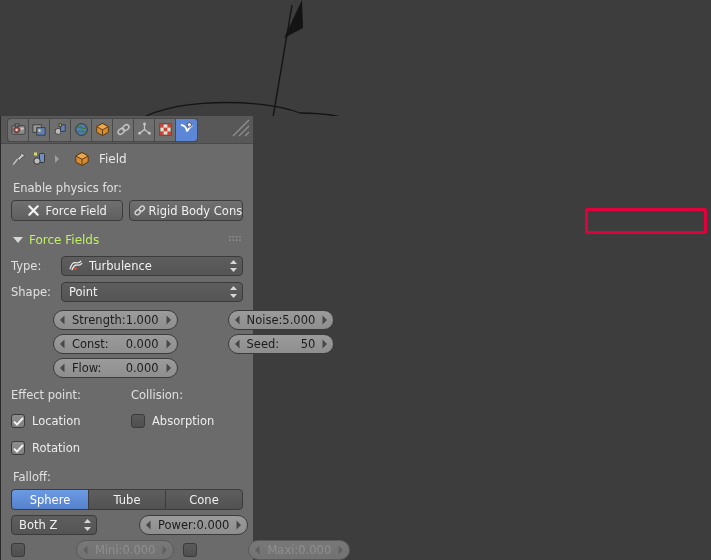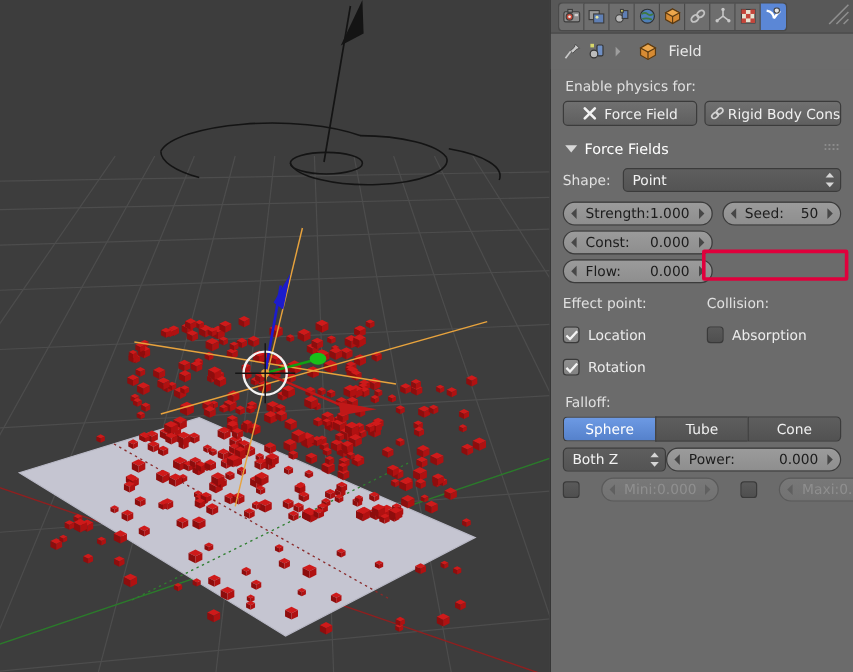--- a/index.html
+++ b/index.html
@@ -2,21 +2,21 @@
 <html><head>
 <meta charset="utf-8">
 <style>
   * { box-sizing: border-box; margin: 0; padding: 0; }
   html, body {
     width: 711px; height: 560px;
     background: #3d3d3d;
     font-family: "DejaVu Sans", "Liberation Sans", sans-serif;
     overflow: hidden;
   }
-  #app { position: relative; width: 711px; height: 560px; display: flex; }
+  #app { position: relative; width: 711px; height: 560px; display: flex; flex-direction: column; }
 
   
   #viewport {
     position: relative;
     width: 458px; height: 560px;
     background: #3d3d3d;
     overflow: hidden;
   }
   #viewport-svg { position: absolute; left: 0; top: 0; }
 
@@ -93,21 +93,21 @@
     cursor: pointer;
     overflow: hidden; white-space: nowrap;
   }
   .bl-btn .ic { flex: 0 0 auto; display: flex; }
 
   
   .panel-header {
     display: flex; align-items: center;
     height: 20px;
     margin-top: 9px;
-    color: #ffffff; font-size: 12px;
+    color: #bef264; font-size: 12px;
     cursor: pointer;
     position: relative;
   }
   .panel-header .tri {
     width: 0; height: 0;
     border-left: 5px solid transparent;
     border-right: 5px solid transparent;
     border-top: 6px solid #d8d8d8;
     margin-right: 6px; margin-left: 2px;
   }
@@ -138,20 +138,21 @@
   
   .numfield {
     height: 20px;
     background: linear-gradient(#9b9b9b, #8e8e8e);
     border: 1px solid #3b3b3b;
     border-radius: 10px;
     display: flex; align-items: center;
     padding: 0 5px;
     cursor: ew-resize;
     position: relative;
+    margin-left: 42px;
   }
   .numfield .nf-name { color: #1c1c1c; font-size: 11.5px; margin-left: 6px; }
   .numfield .nf-val {
     margin-left: auto; margin-right: 6px;
     color: #1c1c1c; font-size: 11.5px;
   }
   .numfield .arr { flex: 0 0 auto; opacity: .85; }
   .numfield.disabled {
     background: linear-gradient(#787878, #727272);
     border-color: #5a5a5a;
@@ -191,21 +192,21 @@
   .seg .segbtn:last-child { border-radius: 0 4px 4px 0; border-right: 1px solid #3b3b3b; }
   .seg .segbtn.active {
     background: linear-gradient(#6d9ae4, #5581cb);
     color: #ffffff;
   }
 
   .falloff-row { display: flex; align-items: center; margin-top: 5px; }
   .falloff-row .dropdown.small { flex: 0 0 86px; }
   .falloff-row .numfield { flex: 1; }
 
-  .minmax-row { display: flex; align-items: center; gap: 18px; margin-top: 5px; }
+  .minmax-row { display: flex; align-items: center; gap: 9px; margin-top: 5px; }
   .minmax-row .numfield { flex: 1; }
 
   
   .hl-box {
     position: absolute;
     left: 585px; top: 208px;
     width: 122px; height: 26px;
     border: 3px solid #e0003c;
     border-radius: 2px;
     pointer-events: none;
@@ -2244,20 +2245,37 @@
             <rect x="6.8" y="0" width="1.6" height="1.6"></rect>
               <rect x="10.2" y="0" width="1.6" height="1.6"></rect>
             <rect x="0" y="3.4" width="1.6" height="1.6"></rect>
               <rect x="3.4" y="3.4" width="1.6" height="1.6"></rect>
             <rect x="6.8" y="3.4" width="1.6" height="1.6"></rect>
               <rect x="10.2" y="3.4" width="1.6" height="1.6"></rect>
           </g>
         </svg>
       </div>
 
+      <div class="lrow">
+        <span class="lbl">Type:</span>
+        <div class="dropdown">
+          <span class="dd-ic">
+            <svg width="15" height="13" viewBox="0 0 16 14">
+              <path d="M 1 11 Q 3 3 7 4 Q 11 5 13 2" stroke="#e6e6e6" stroke-width="1.4" fill="none"></path>
+              <path d="M 3 12 Q 5 6 9 6.5 Q 12 7 14 4.5" stroke="#e6e6e6" stroke-width="1.4" fill="none"></path>
+              <rect x="5.6" y="9.2" width="2.6" height="2.6" fill="#d8502a"></rect>
+            </svg>
+          </span>
+          <span class="dd-text">Turbulence</span>
+          <svg class="updown" viewBox="0 0 9 14">
+            <path d="M 4.5 1 L 8 5 L 1 5 Z" fill="#d6d6d6"></path>
+            <path d="M 4.5 13 L 8 9 L 1 9 Z" fill="#d6d6d6"></path>
+          </svg>
+        </div>
+      </div>
 
       <div class="lrow">
         <span class="lbl">Shape:</span>
         <div class="dropdown">
           <span class="dd-text">Point</span>
           <svg class="updown" viewBox="0 0 9 14">
             <path d="M 4.5 1 L 8 5 L 1 5 Z" fill="#d6d6d6"></path>
             <path d="M 4.5 13 L 8 9 L 1 9 Z" fill="#d6d6d6"></path>
           </svg>
         </div>
@@ -2296,20 +2314,30 @@
             <span class="nf-val">0.000</span>
             <svg class="arr" width="7" height="10" viewBox="0 0 7 10">
               <path d="M 1.5 0.5 L 6 5 L 1.5 9.5 Z" fill="#3a3a3a"></path>
             </svg>
           </div>
 
         </div>
 
         <div class="col">
 
+          <div class="numfield">
+            <svg class="arr" width="7" height="10" viewBox="0 0 7 10">
+              <path d="M 5.5 0.5 L 1 5 L 5.5 9.5 Z" fill="#3a3a3a"></path>
+            </svg>
+            <span class="nf-name">Noise:</span>
+            <span class="nf-val">5.000</span>
+            <svg class="arr" width="7" height="10" viewBox="0 0 7 10">
+              <path d="M 1.5 0.5 L 6 5 L 1.5 9.5 Z" fill="#3a3a3a"></path>
+            </svg>
+          </div>
 
           <div class="numfield">
             <svg class="arr" width="7" height="10" viewBox="0 0 7 10">
               <path d="M 5.5 0.5 L 1 5 L 5.5 9.5 Z" fill="#3a3a3a"></path>
             </svg>
             <span class="nf-name">Seed:</span>
             <span class="nf-val">50</span>
             <svg class="arr" width="7" height="10" viewBox="0 0 7 10">
               <path d="M 1.5 0.5 L 6 5 L 1.5 9.5 Z" fill="#3a3a3a"></path>
             </svg>

